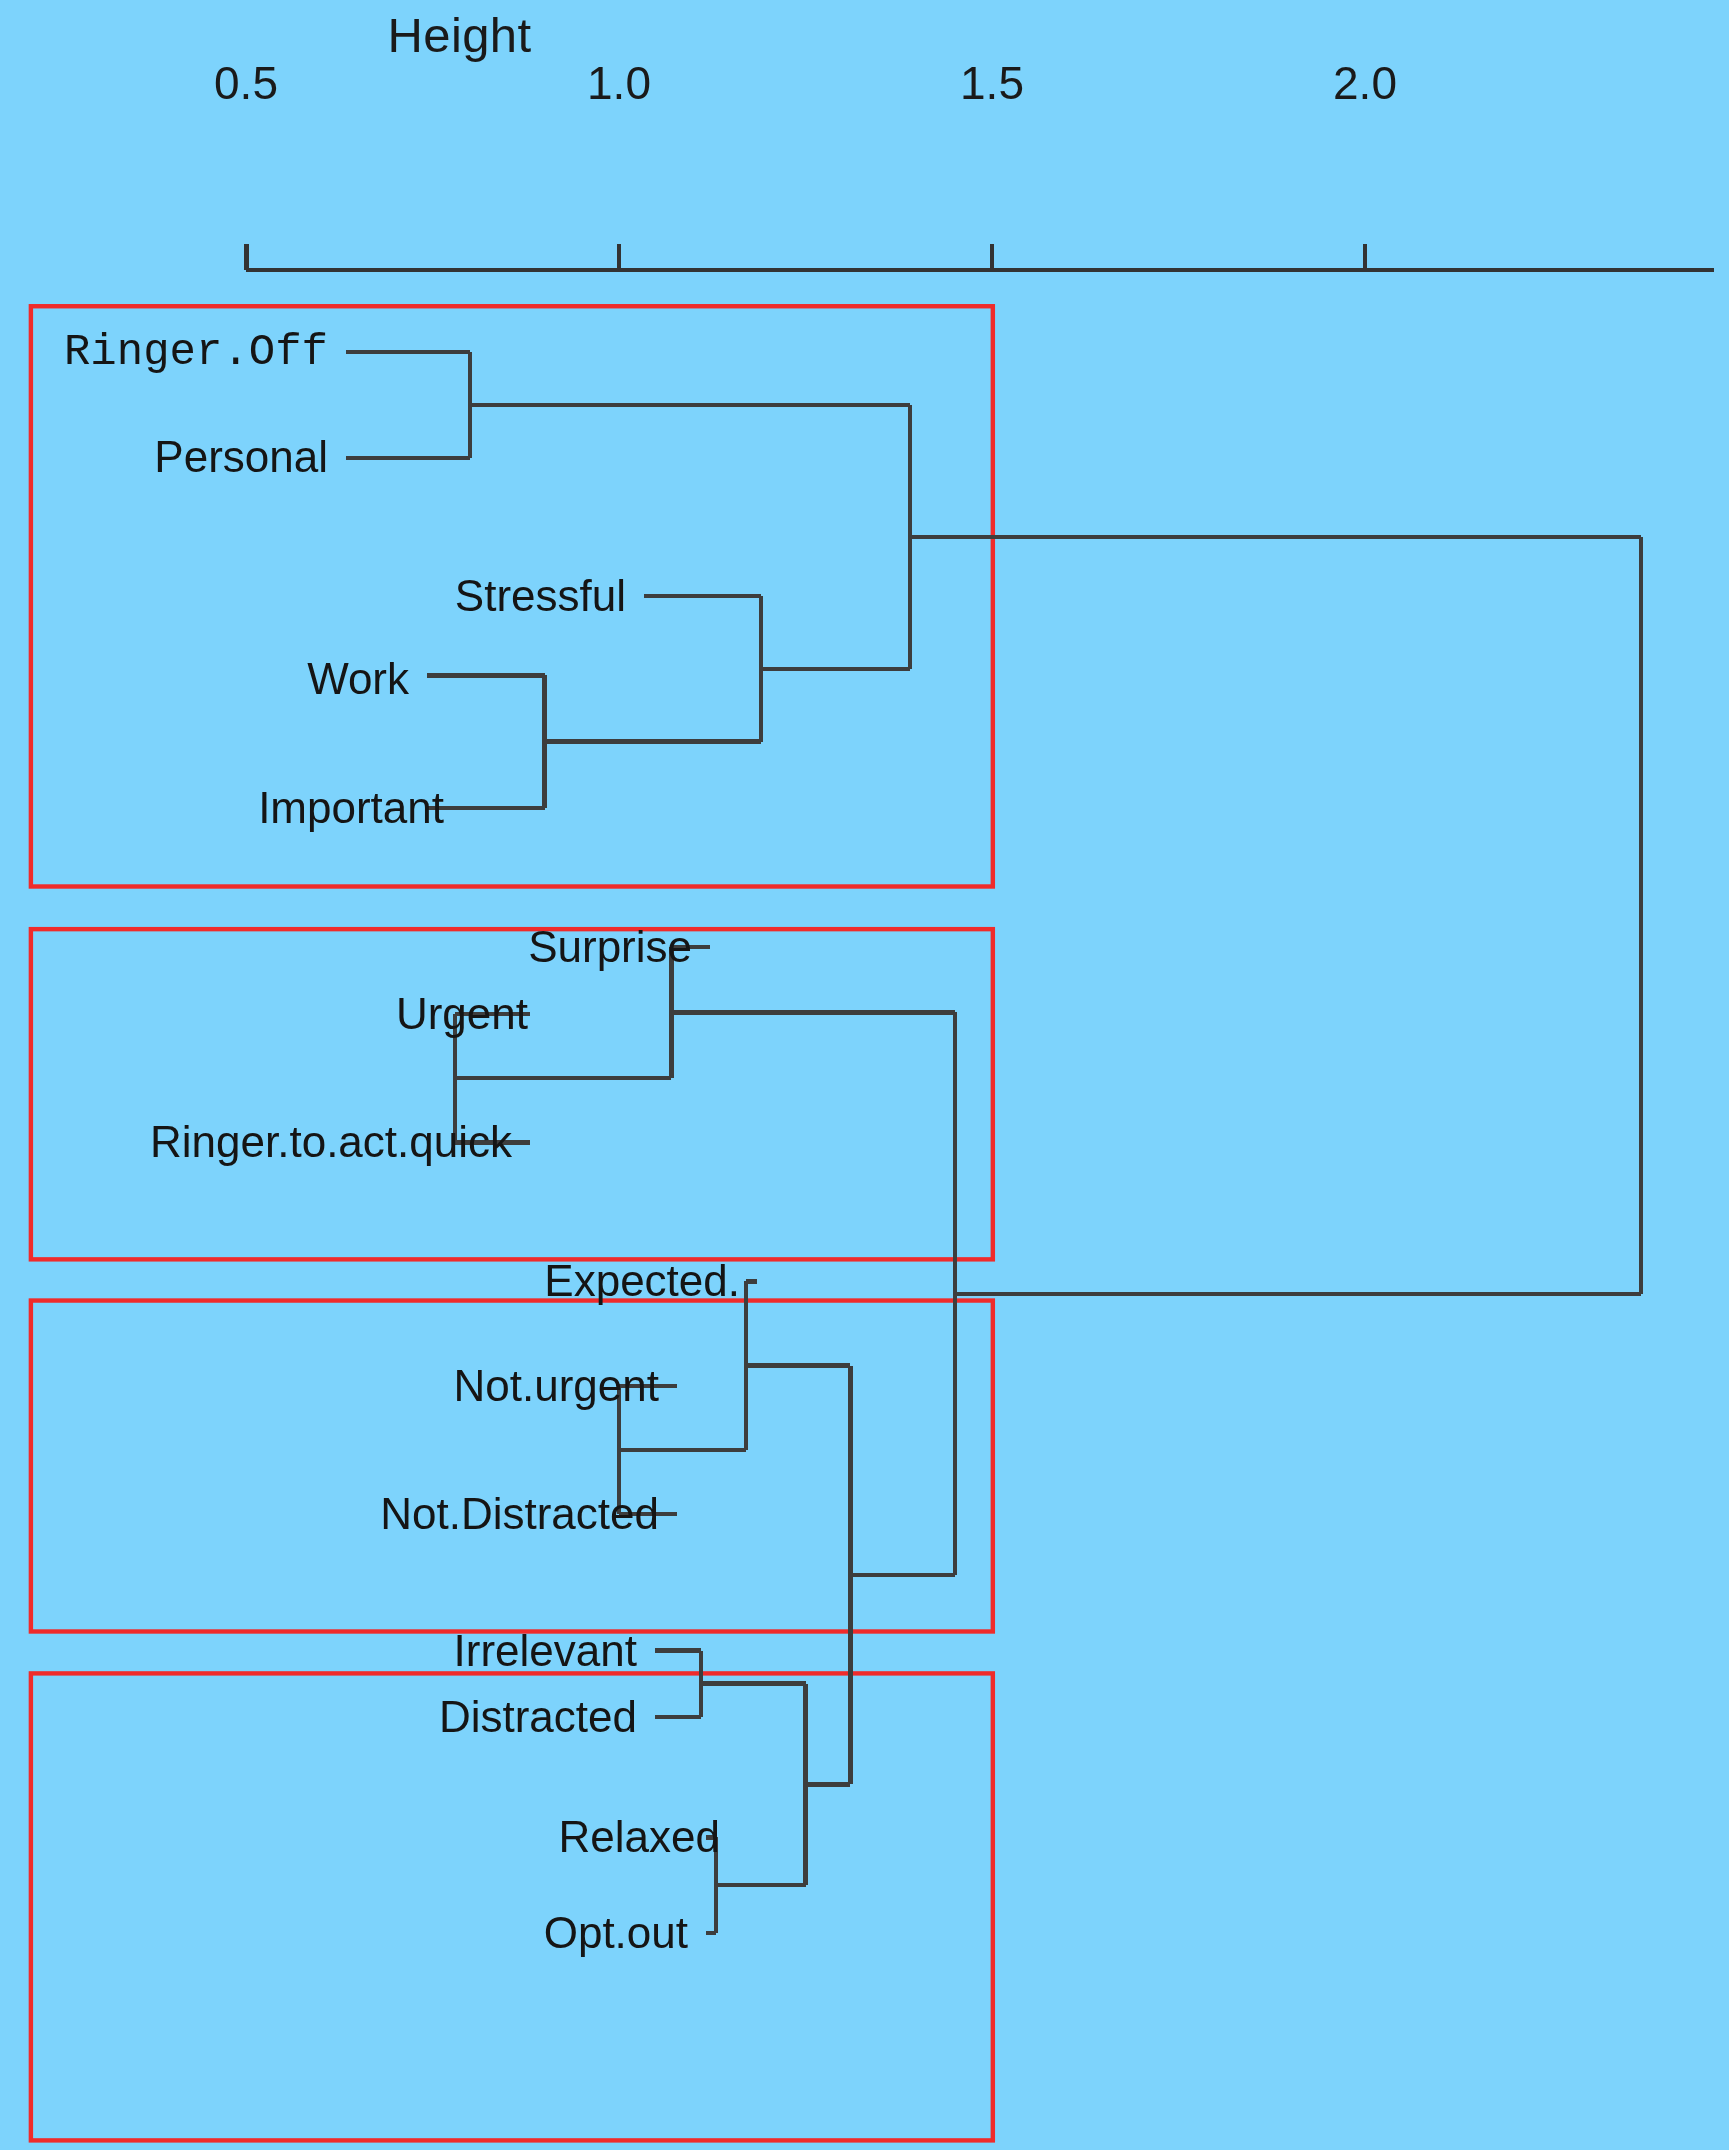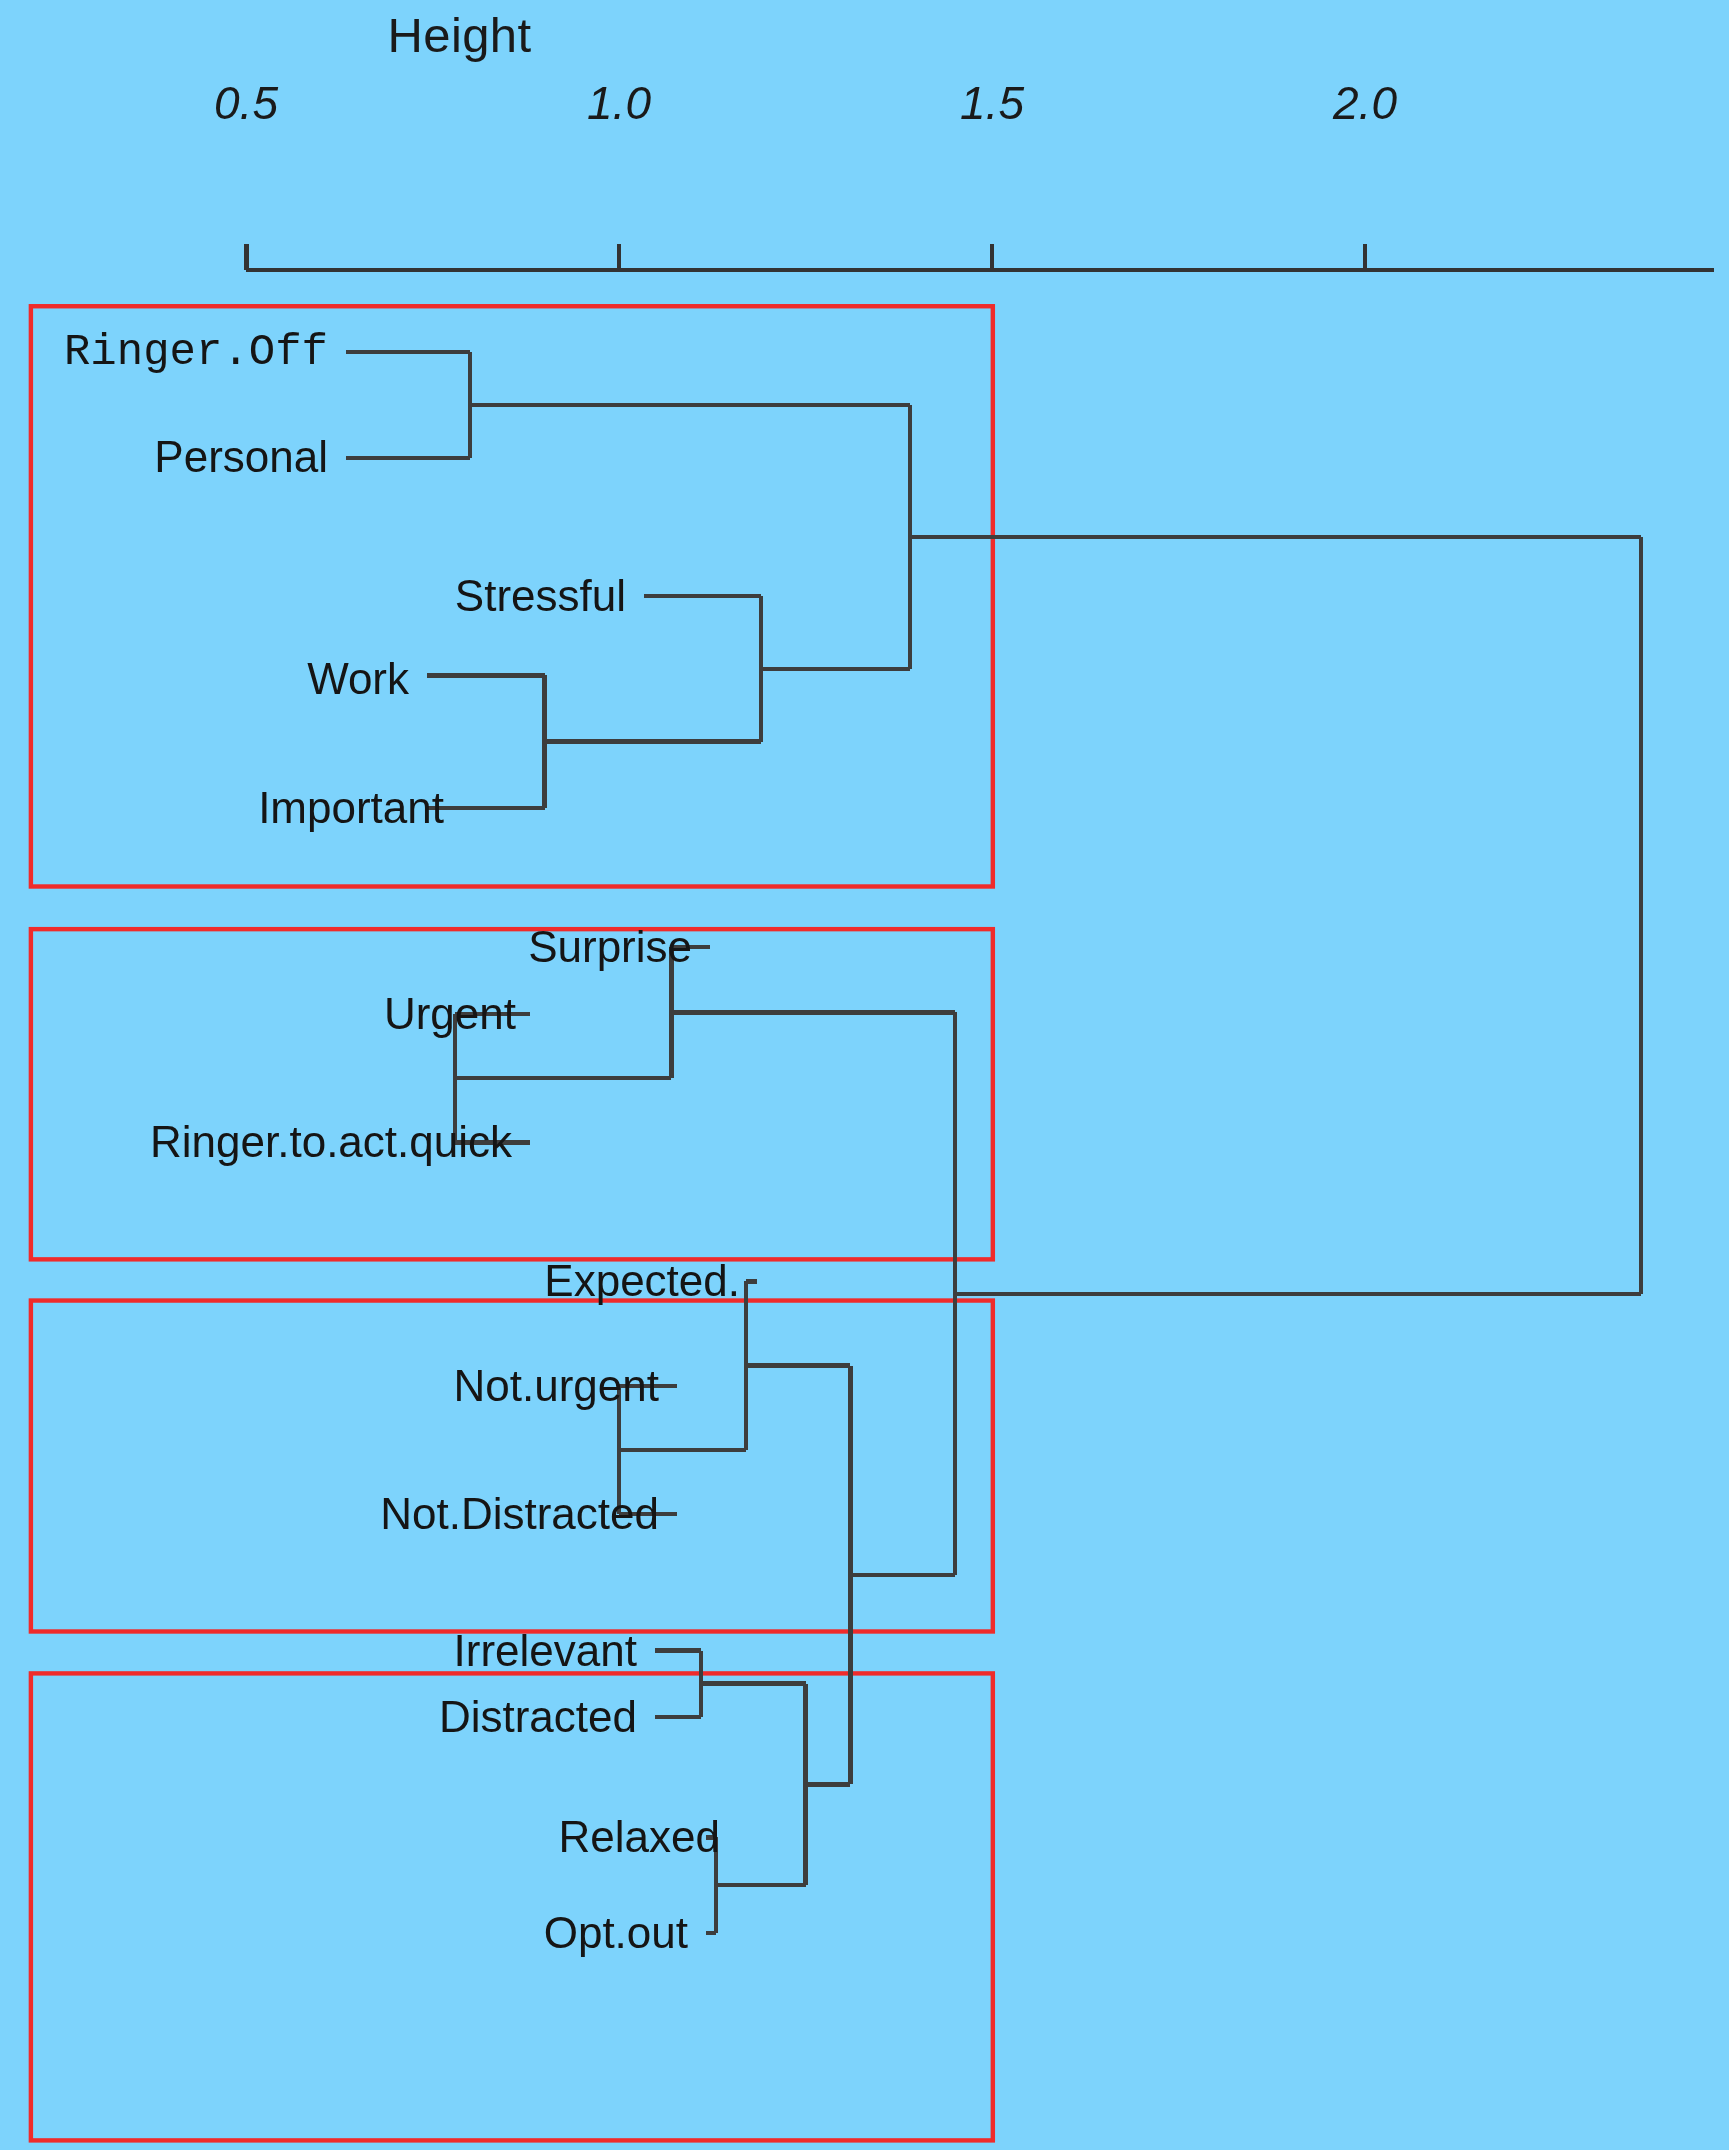--- a/index.html
+++ b/index.html
@@ -5,22 +5,22 @@
 <style>
   html,body{margin:0;padding:0;background:#ffffff;}
   body{font-family:"Liberation Sans",sans-serif;color:#111;}
   #root{position:relative;width:1729px;height:2151px;background:#7dd3fc;overflow:hidden;}
   #plot{position:absolute;left:0;top:0;width:1729px;height:2151px;}
   .axis-title{
     position:absolute;left:0;top:7.4px;width:919px;text-align:center;
     font-size:49px;color:#1a1a1a;letter-spacing:0.4px;
   }
   .tick-label{
-    position:absolute;top:76px;font-size:46px;color:#1a1a1a;
-    transform:translateX(-50%);text-align:right;white-space:nowrap;font-style:italic;
+    position:absolute;top:56px;font-size:46px;color:#1a1a1a;
+    transform:translateX(-50%);text-align:right;white-space:nowrap;
   }
   .leaf-label{
     position:absolute;font-size:44px;color:#151515;white-space:nowrap;
     transform:translateY(-50%);text-align:right;
   }
   svg{display:block;}
 </style>
 </head>
 <body>
 
@@ -95,21 +95,21 @@
       </g>
   </svg>
 
   <div id="leaf-labels">
       <div class="leaf-label" style="top: 352px; left: 0px; width: 328px; font-family: Liberation Mono, monospace;">Ringer.Off</div>
       <div class="leaf-label" style="top: 457px; left: 0px; width: 328px;">Personal</div>
       <div class="leaf-label" style="top: 596px; left: 0px; width: 626px;">Stressful</div>
       <div class="leaf-label" style="top: 659px; left: 0px; width: 409px; margin-top: 20px;">Work</div>
       <div class="leaf-label" style="top: 808px; left: 0px; width: 409px; margin-left: 35px;">Important</div>
       <div class="leaf-label" style="top: 947px; left: 0px; width: 692px;">Surprise</div>
-      <div class="leaf-label" style="top: 1014px; left: 4px; width: 512px;">Urgent</div>
+      <div class="leaf-label" style="top: 1014px; left: 16px; width: 512px;">Urgent</div>
       <div class="leaf-label" style="top: 1142px; left: 0px; width: 512px;">Ringer.to.act.quick</div>
       <div class="leaf-label" style="top: 1281px; left: 0px; width: 740px;">Expected.</div>
       <div class="leaf-label" style="top: 1386px; left: 0px; width: 659px;">Not.urgent</div>
       <div class="leaf-label" style="top: 1514px; left: 0px; width: 659px;">Not.Distracted</div>
       <div class="leaf-label" style="top: 1651px; left: 0px; width: 637px;">Irrelevant</div>
       <div class="leaf-label" style="top: 1717px; left: 0px; width: 637px;">Distracted</div>
       <div class="leaf-label" style="top: 1837px; left: 0px; width: 688px; padding-left: 32px;">Relaxed</div>
       <div class="leaf-label" style="top: 1933px; left: 0px; width: 688px;">Opt.out</div>
     </div>
 </div>

